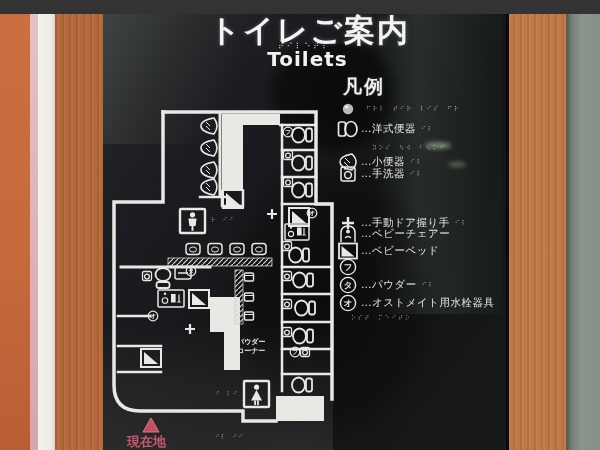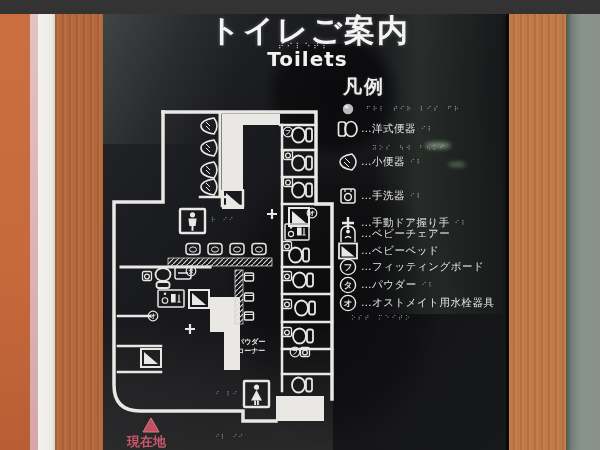--- a/index.html
+++ b/index.html
@@ -316,21 +316,21 @@
         <span class="licon">
           <svg width="20" height="20" viewBox="-10 -10 20 20" fill="none" stroke="#e9e8e4" stroke-width="1.5">
             <path d="M4,-8 Q-8,-6 -8,0 Q-8,6 4,8 Q8,4 8,0 Q8,-4 4,-8 Z"></path>
             <path d="M-3,-4 L2,1 M-4,0 L1,5" stroke-width="1"></path>
           </svg>
           </span>
         <span class="llabel">…小便器</span>
         <span class="lbraille">⠊⠇</span>
       </div>
 
-      <div class="lrow" style="top:117px">
+      <div class="lrow" style="top:95px">
         <span class="licon">
           <svg width="20" height="20" viewBox="-10 -10 20 20" fill="none" stroke="#e9e8e4" stroke-width="1.5">
             <rect x="-7" y="-7" width="14" height="14" rx="2"></rect>
               <circle cy="1" r="3.4"></circle>
             <path d="M-3,-7 V-4 M3,-7 V-4" stroke-width="1.2"></path>
           </svg>
           </span>
         <span class="llabel">…手洗器</span>
         <span class="lbraille">⠊⠇</span>
       </div>
@@ -367,21 +367,20 @@
         <span class="llabel">…ベビーベッド</span>
       </div>
 
       <div class="lrow" style="top:188px">
         <span class="licon">
           <svg width="20" height="20" viewBox="-10 -10 20 20">
             <circle r="7.6" fill="none" stroke="#e9e8e4" stroke-width="1.4"></circle>
             <text y="3" text-anchor="middle" font-size="8.5" font-weight="bold" fill="#e9e8e4" class="sym">フ</text>
           </svg>
           </span>
-        <span class="llabel">…フィッティングボード</span>
       </div>
 
       <div class="lrow" style="top:206px">
         <span class="licon">
           <svg width="20" height="20" viewBox="-10 -10 20 20">
             <circle r="7.6" fill="none" stroke="#e9e8e4" stroke-width="1.4"></circle>
             <text y="3" text-anchor="middle" font-size="8.5" font-weight="bold" fill="#e9e8e4" class="sym">タ</text>
           </svg>
           </span>
         <span class="llabel">…パウダー</span>

